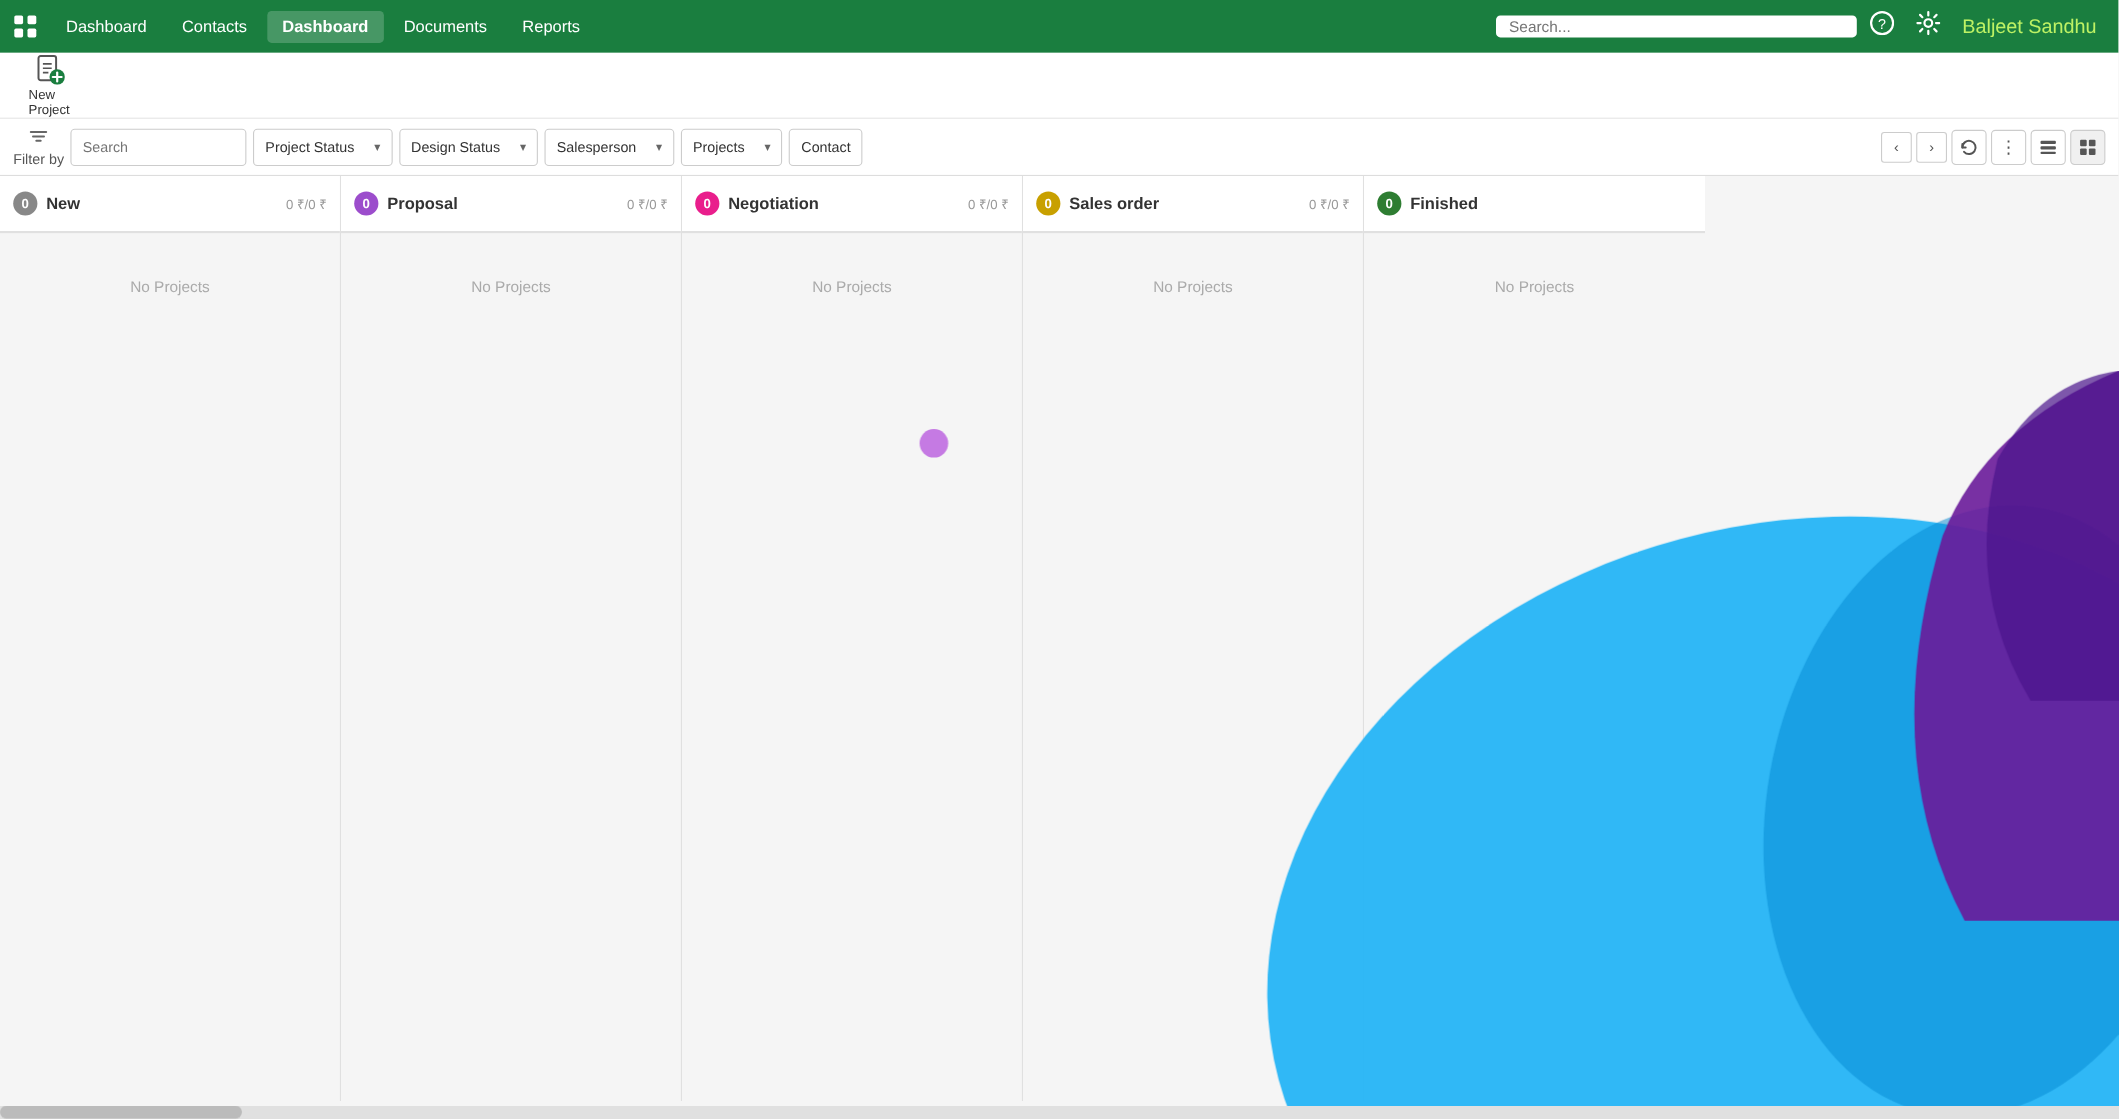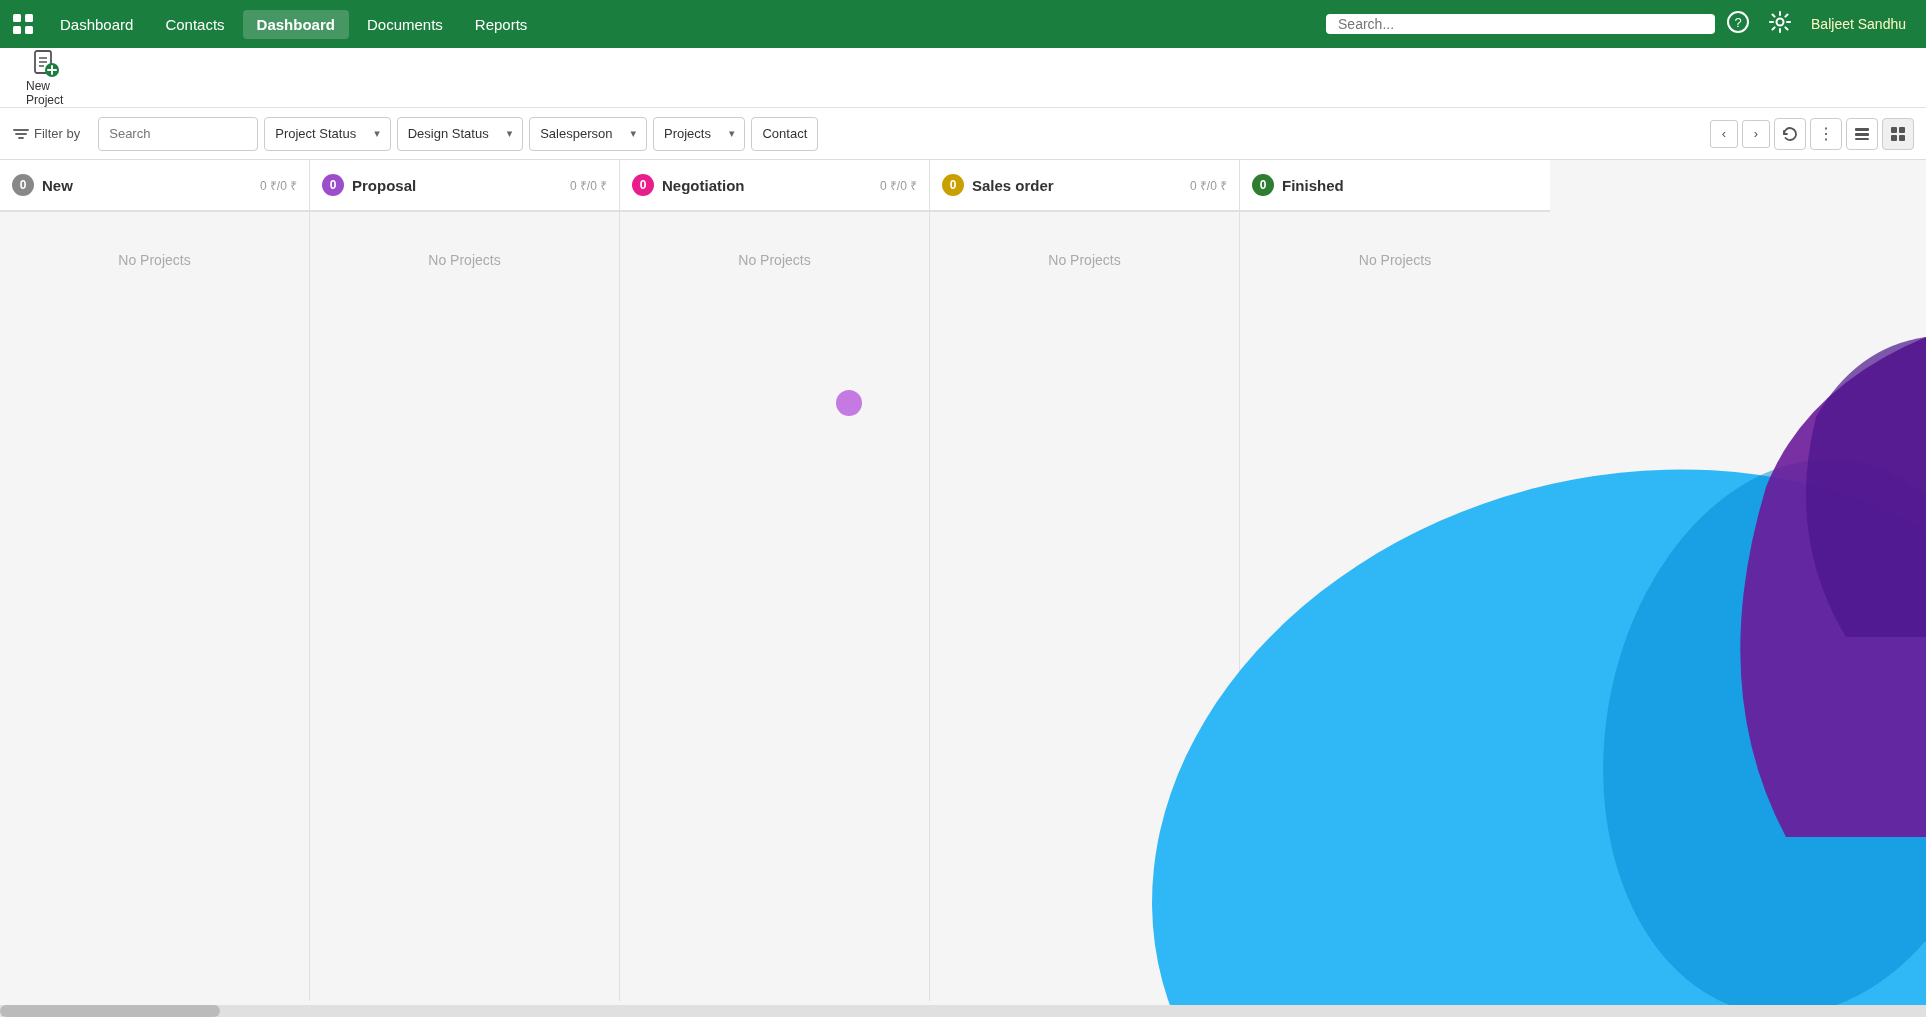--- a/index.html
+++ b/index.html
@@ -29,34 +29,34 @@
       font-size: 15px;
       font-weight: 400;
     }
     .nav-item.active { background: rgba(255,255,255,0.2); font-weight: 600; }
     .nav-spacer { flex: 1; }
     .search-box {
       background: white;
       border: none;
       border-radius: 4px;
       padding: 2px 12px;
-      width: 389px;
+      width: 328px;
       font-size: 14px;
       outline: none;
       color: #888;
     }
     .nav-icon-btn {
       color: white;
       font-size: 20px;
       padding: 4px 8px;
       cursor: pointer;
     }
     .user-name {
-      color: #fef9c3;
-      font-size: 14px;
+      color: #bef264;
+      font-size: 18px;
       padding: 4px 8px;
       cursor: pointer;
     }
 
     
     .toolbar {
       background: white;
       display: flex;
       align-items: center;
       padding: 8px 16px;
@@ -84,21 +84,22 @@
       border-bottom: 1px solid #ddd;
       gap: 6px;
       height: 52px;
     }
     .filter-by-label {
       display: flex;
       align-items: center;
       gap: 4px;
       color: #555;
       font-size: 13px;
-      margin-right: 12px;
+      margin-right: 0;
+      flex-direction: column;
     }
     .filter-dropdown {
       display: flex;
       align-items: center;
       border: 1px solid #ccc;
       border-radius: 4px;
       padding: 5px 10px;
       cursor: pointer;
       font-size: 13px;
       background: white;

